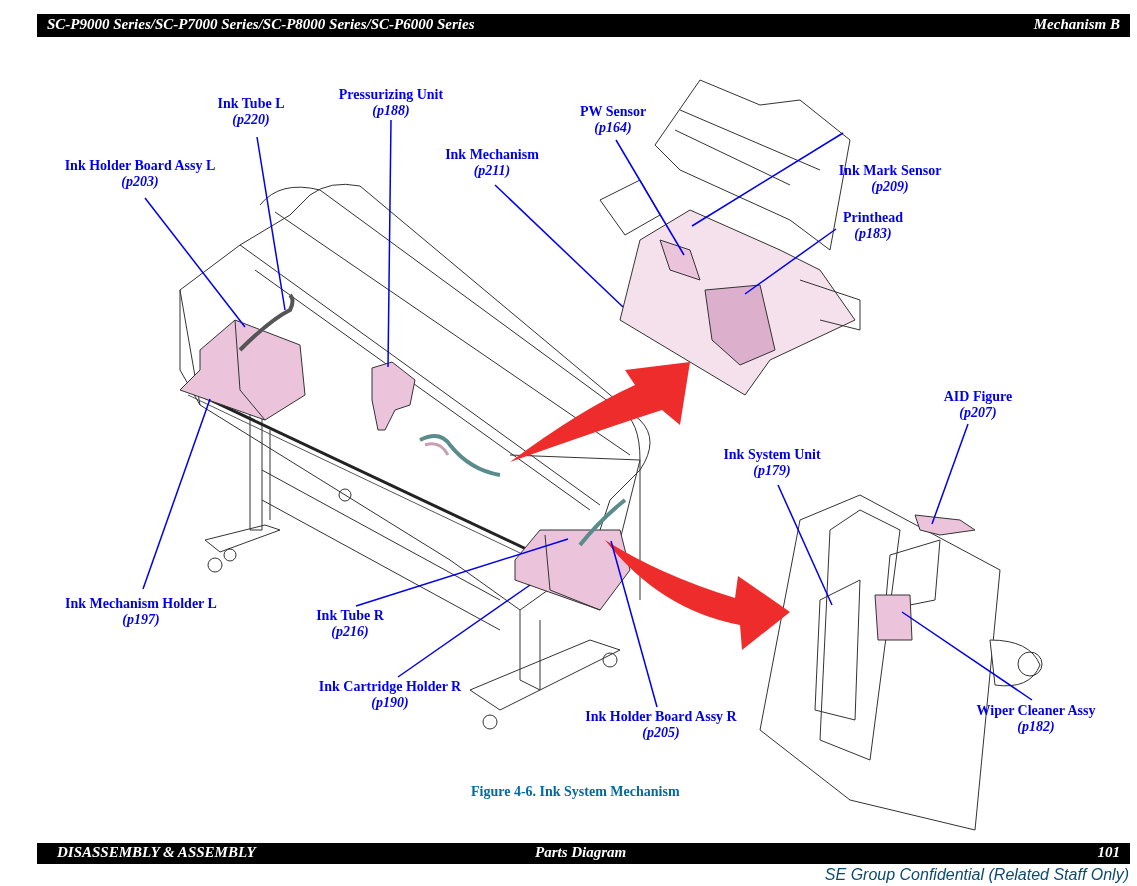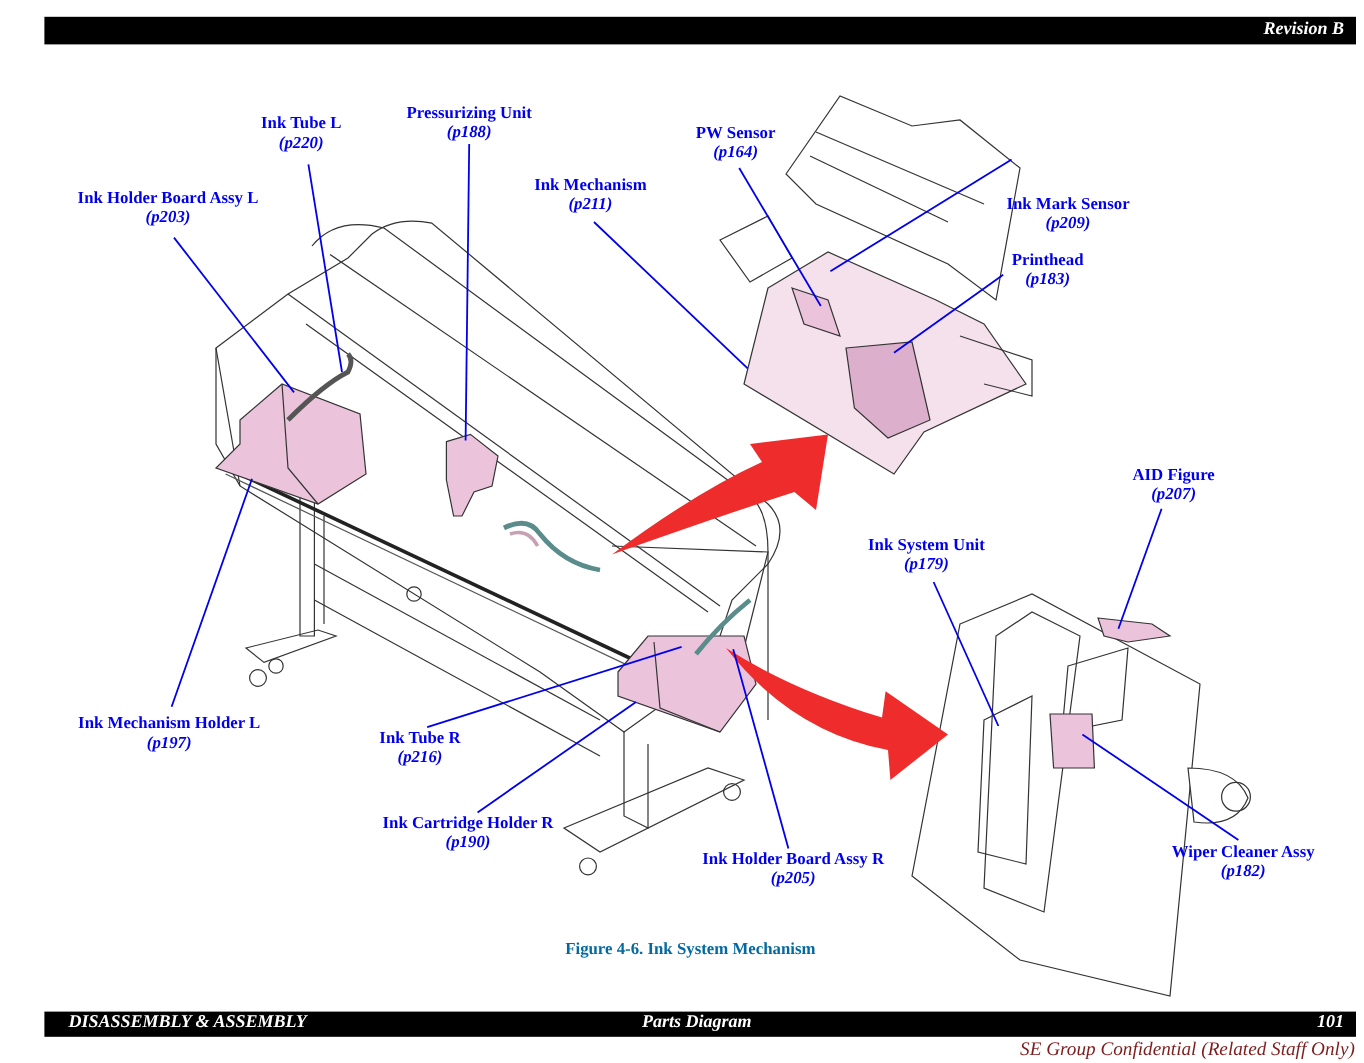--- a/index.html
+++ b/index.html
@@ -2,32 +2,33 @@
 <html><head>
 <meta charset="utf-8">
 <style>
   html, body { margin:0; padding:0; background:#ffffff; }
   body { width:1137px; height:886px; position:relative; overflow:hidden; font-family:"Liberation Serif", serif; }
   .bar { position:absolute; left:37px; width:1093px; background:#000; color:#fff; font-style:italic; font-weight:bold; font-family:"Liberation Serif", serif; font-size:15px; }
   .bar span { position:absolute; top:2px; white-space:nowrap; }
   #header-bar { top:14px; height:23px; }
   #footer-bar { top:843px; height:21px; }
   #footer-bar span { top:1px; }
-  .confidential { position:absolute; right:8px; top:866px; font-family:Liberation Serif, serif; font-style:italic; font-size:16px; color:#7f1d1d; white-space:nowrap; }
+  .confidential { position:absolute; right:8px; top:866px; font-family:Liberation Sans, sans-serif; font-style:italic; font-size:16px; color:#0c4a6e; white-space:nowrap; }
   #diagram { position:absolute; left:0; top:0; width:1137px; height:886px; }
   .callout { position:absolute; text-align:center; color:#0000ee; font-family:"Liberation Serif", serif; line-height:16px; white-space:nowrap; transform:translateX(-50%); }
   .callout .name { font-weight:bold; font-size:14px; display:block; }
   .callout .page { font-style:italic; font-weight:bold; font-size:14px; display:block; }
   .caption { position:absolute; left:471px; top:784px; font-weight:bold; font-size:14px; color:#0369a1; white-space:nowrap; }
 </style>
 </head>
 <body>
 
 <div id="header-bar" class="bar">
-  <span style="right:10px;">Revision B</span>
+  <span style="left:10px;">SC-P9000 Series/SC-P7000 Series/SC-P8000 Series/SC-P6000 Series</span>
+  <span style="right:10px;">Mechanism B</span>
 </div>
 
 <svg id="diagram" viewBox="0 0 1137 886" xmlns="http://www.w3.org/2000/svg">
   <g fill="none" stroke="#333" stroke-width="1">
 
     <g>
       <path d="M180,290 L240,245 L290,215 L310,195 Q330,180 360,186 L640,420 Q660,440 640,470 L610,500 L590,560 L520,610 L450,560 L200,405 Z" fill="#fff"></path>
       <path d="M260,205 Q280,180 320,190 L620,410"></path>
       <path d="M275,212 L630,455"></path>
       <path d="M180,290 L180,370 L200,405"></path>

